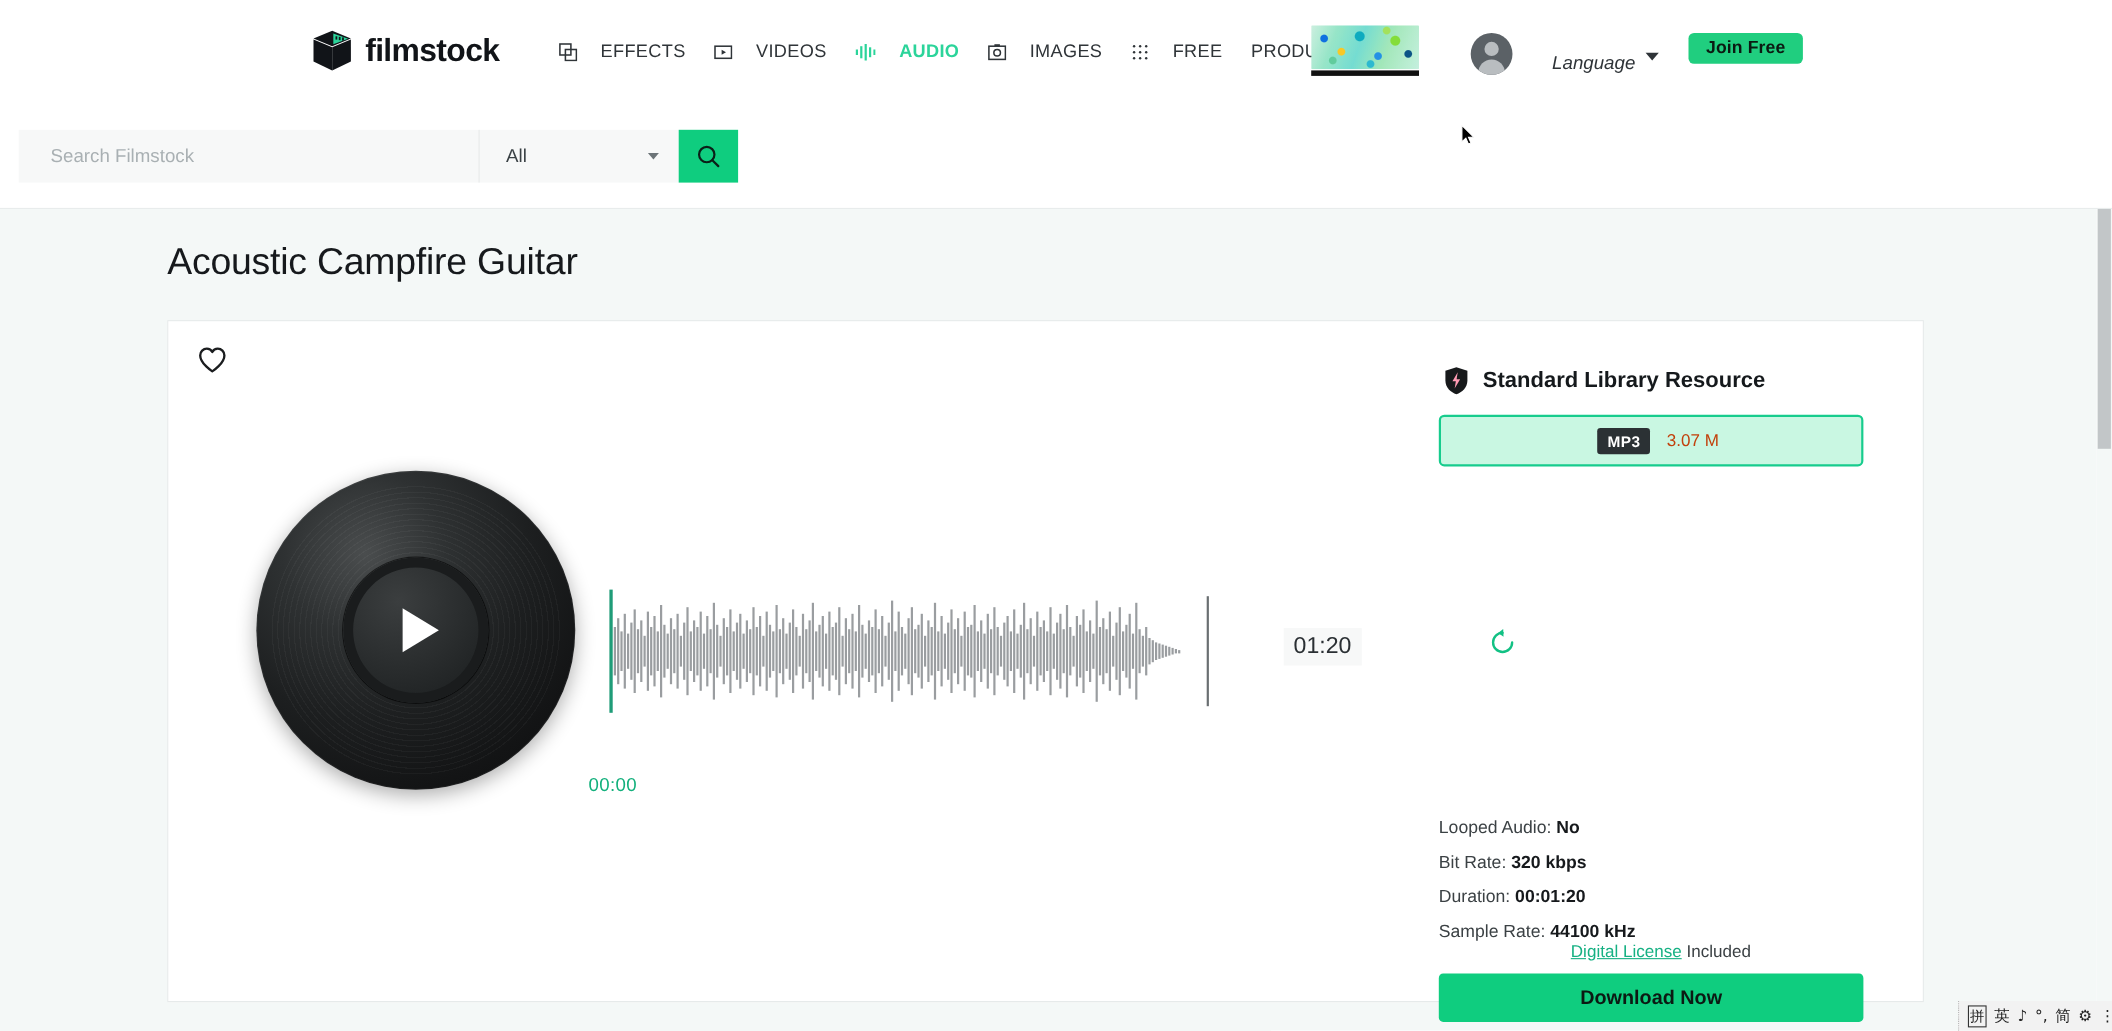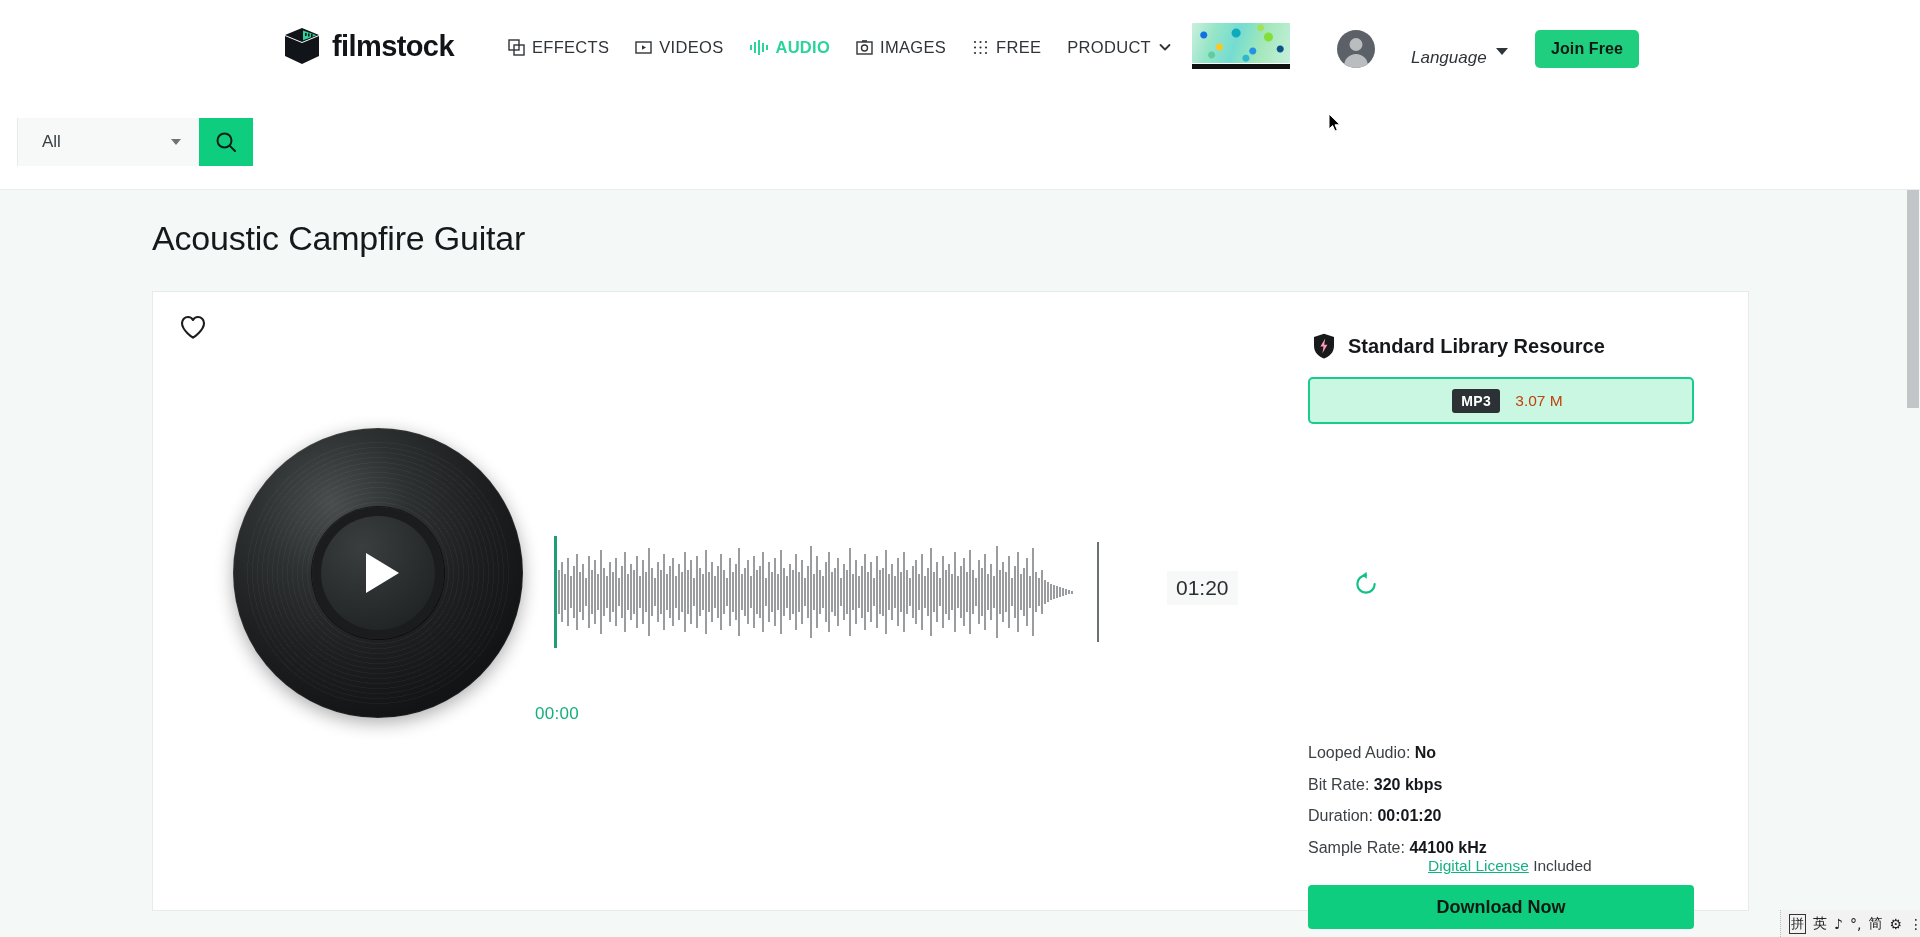--- a/index.html
+++ b/index.html
@@ -24,21 +24,21 @@
     display: flex; align-items: center; gap: 11px;
   }
   .brand-mark { width: 38px; height: 40px; display: block; }
   .brand-text {
     font-size: 29px; font-weight: bold; letter-spacing: -0.6px;
     color: #111418; font-family: "Liberation Sans", sans-serif;
   }
 
   .nav { position: absolute; left: 495px; top: 32px; display: flex; align-items: center; gap: 0px; }
   .nav-item {
-    display: flex; align-items: center; gap: 7px;
+    display: flex; align-items: center; gap: 21px;
     padding: 0 13px; height: 30px;
     font-size: 16.5px; letter-spacing: 0.3px;
     color: #2f3438; cursor: pointer; white-space: nowrap;
   }
   .nav-item.active { color: #2bd49a; font-weight: bold; }
   .nav-ico { display: inline-flex; align-items: center; justify-content: center; }
 
   .promo-thumb {
     position: absolute; left: 1192px; top: 23px;
     width: 98px; height: 46px; cursor: pointer;
@@ -83,21 +83,21 @@
     font-size: 17px; color: #2f3438; cursor: pointer; font-style: italic;
   }
   .caret-down {
     width: 0; height: 0;
     border-left: 6px solid transparent; border-right: 6px solid transparent;
     border-top: 7px solid #2f3438;
   }
 
   .join-btn {
     position: absolute; left: 1535px; top: 30px;
-    width: 104px; height: 38px; border-radius: 5px;
+    width: 104px; height: 28px; border-radius: 5px;
     background: #20ce7f; color: #0b1a12;
     border: none; font-size: 16px; font-weight: bold;
     font-family: "Liberation Sans", sans-serif;
     cursor: pointer; letter-spacing: .1px;
   }
 
   
   .searchbar-wrap {
     position: absolute; top: 96px; left: 0;
     width: 1920px; height: 94px; background: #fff;
@@ -363,20 +363,21 @@
     <div class="lang">
       <span>Language</span>
       <span class="caret-down"></span>
     </div>
 
     <button class="join-btn">Join Free</button>
   </div>
 
   <div class="searchbar-wrap">
     <div class="searchbar">
+      <input class="search-input" type="text" placeholder="Search Filmstock" style="">
       <div class="search-cat">
         <span>All</span>
         <span class="caret-sm"></span>
       </div>
       <button class="search-go">
         <svg width="24" height="24" viewBox="0 0 24 24">
           <circle cx="10.5" cy="10.5" r="7" fill="none" stroke="#0b2018" stroke-width="2"></circle>
           <line x1="15.6" y1="15.6" x2="21" y2="21" stroke="#0b2018" stroke-width="2" stroke-linecap="round"></line>
         </svg>
       </button>

